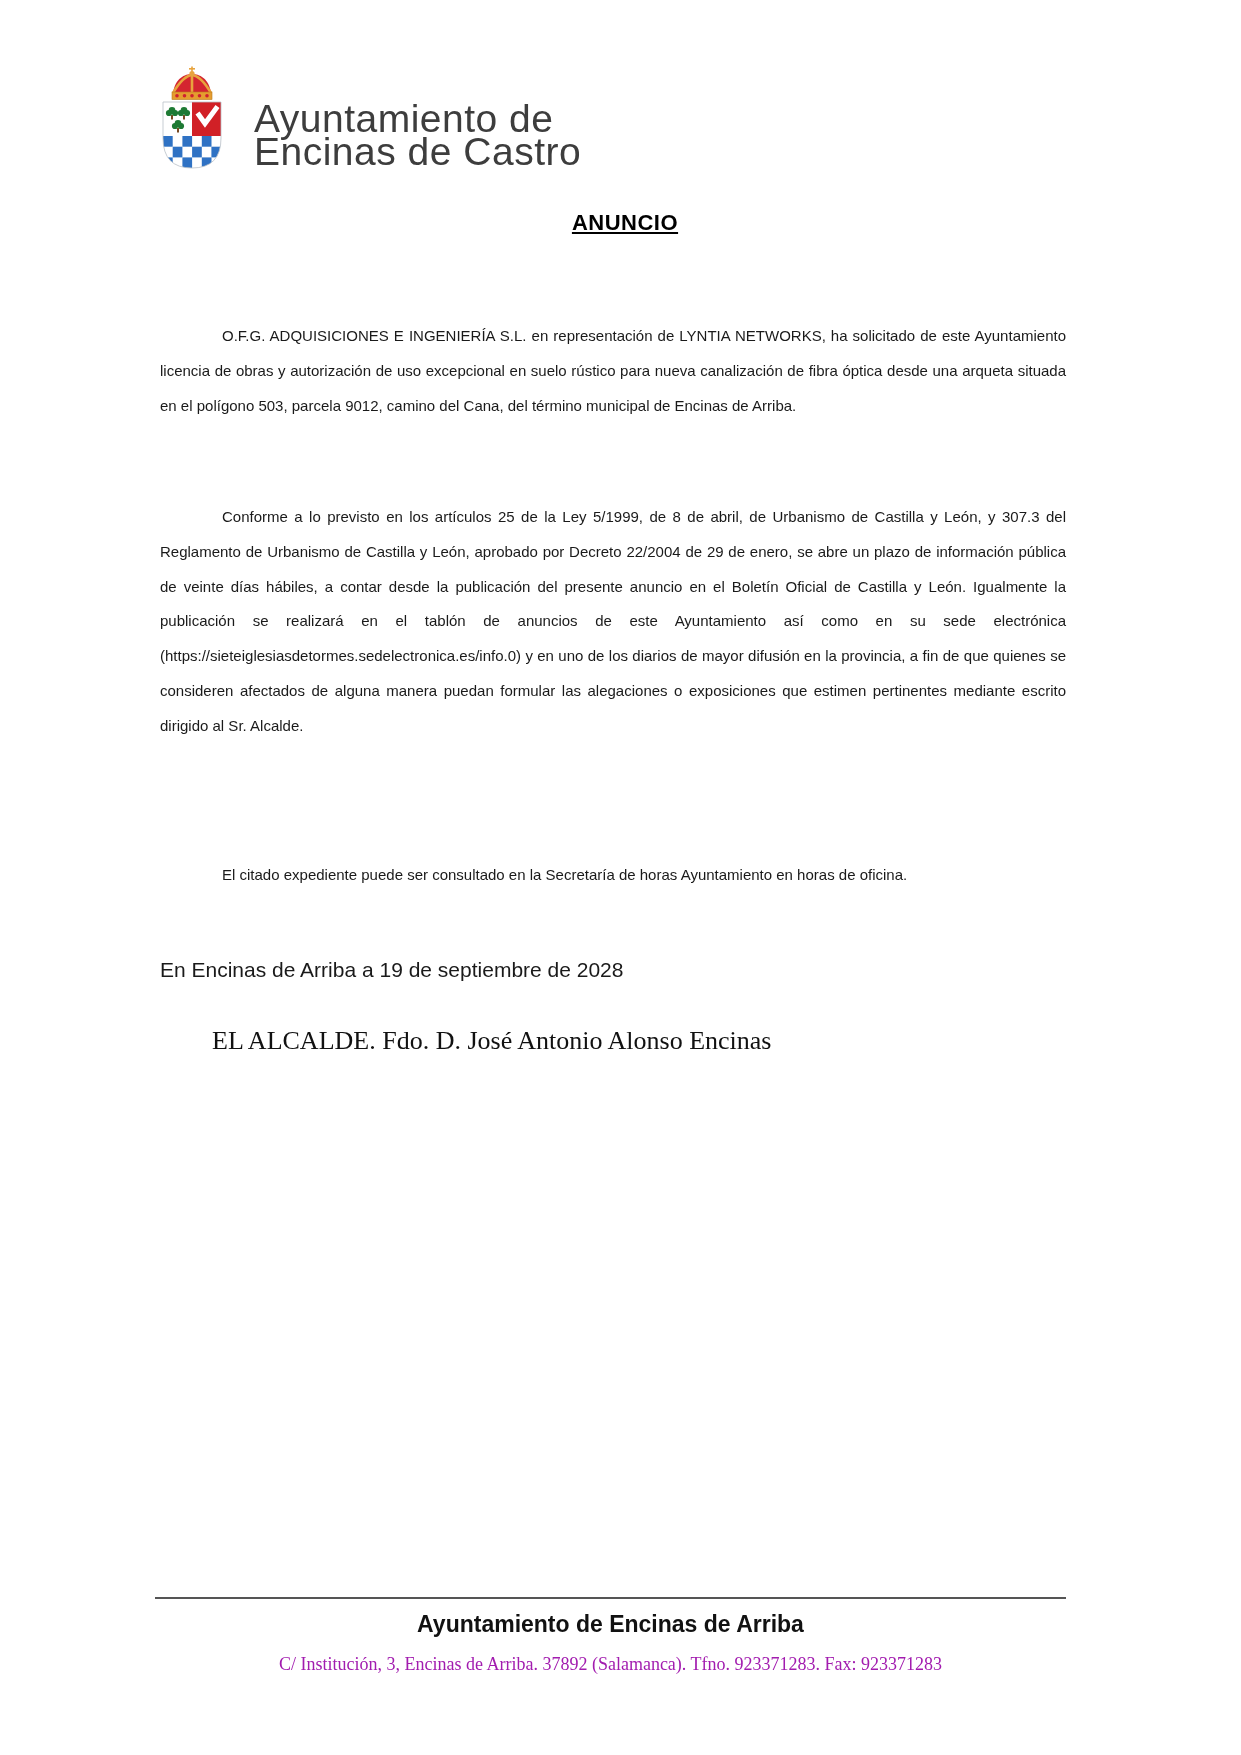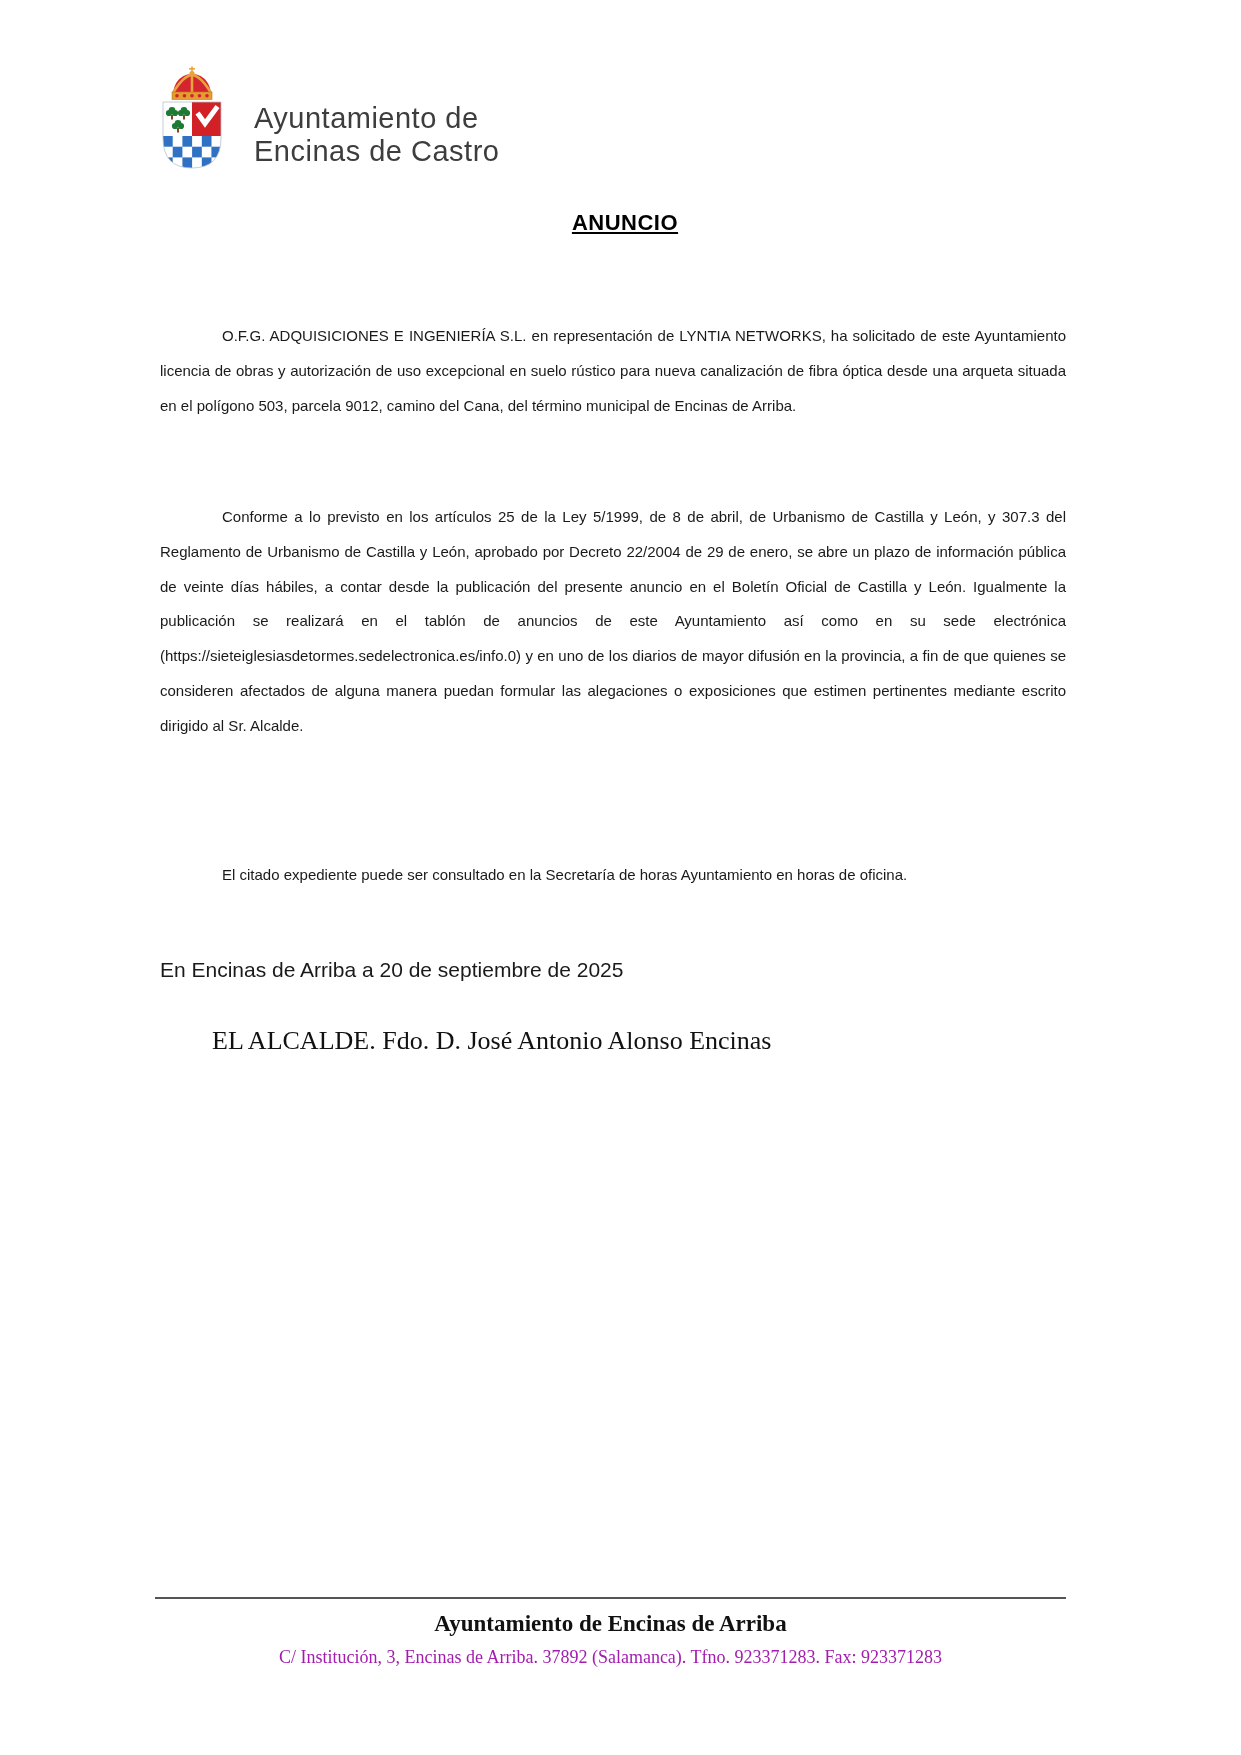--- a/index.html
+++ b/index.html
@@ -11,21 +11,21 @@
     font-family:"Liberation Sans", sans-serif;
     color:#1a1a1a;
     overflow:hidden;
   }
 
   
   .logo { position:absolute; top:66px; left:158px; display:flex; align-items:flex-start; }
   .crest { width:68px; height:104px; flex:0 0 auto; }
   .logo-text {
     margin:36px 0 0 28px;
-    font-size:29px;
+    font-size:39px;
     line-height:33px;
     color:#3d3d3d;
     letter-spacing:0.5px;
     white-space:nowrap;
   }
 
   
   .doc-title {
     position:absolute; top:198px; left:160px; width:906px;
     margin:12px; text-align:center;
@@ -52,22 +52,22 @@
   .signature {
     position:absolute; left:212px; top:1026px; margin:0;
     font-family:"Liberation Serif", serif;
     font-size:26px; color:#111; white-space:nowrap;
   }
 
   
   .footer { position:absolute; left:155px; top:1597px; width:911px; text-align:center; }
   .footer-rule { border:none; border-top:2px solid #555; margin:0 0 12px 0; }
   .footer-org {
-    font-family:Liberation Serif, serif;
-    font-weight:bold; font-size:23px; color:#111; margin:0 0 10px 0;
+    font-family:Liberation Sans, sans-serif;
+    font-weight:bold; font-size:23px; color:#111; margin:0 0 16px 0;
   }
   .footer-address {
     font-family:"Liberation Serif", serif;
     font-size:18px; color:#a21caf; margin:0;
   }
 </style>
 </head>
 <body>
 
 <div class="page">
@@ -143,21 +143,21 @@
       <div>Encinas de Castro</div>
     </div>
   </header>
 
   <h1 class="doc-title"><span>ANUNCIO</span></h1>
 
   <p id="p1" class="para indent">O.F.G. ADQUISICIONES E INGENIERÍA S.L. en representación de LYNTIA NETWORKS, ha solicitado de este Ayuntamiento licencia de obras y autorización de uso excepcional en suelo rústico para nueva canalización de fibra óptica desde una arqueta situada en el polígono 503, parcela 9012, camino del Cana, del término municipal de Encinas de Arriba.</p>
   <p id="p2" class="para indent">Conforme a lo previsto en los artículos 25 de la Ley 5/1999, de 8 de abril, de Urbanismo de Castilla y León, y 307.3 del Reglamento de Urbanismo de Castilla y León, aprobado por Decreto 22/2004 de 29 de enero, se abre un plazo de información pública de veinte días hábiles, a contar desde la publicación del presente anuncio en el Boletín Oficial de Castilla y León. Igualmente la publicación se realizará en el tablón de anuncios de este Ayuntamiento así como en su sede electrónica (https://sieteiglesiasdetormes.sedelectronica.es/info.0)  y en uno de los diarios de mayor difusión en la provincia, a fin de que quienes se consideren afectados de alguna manera puedan formular las alegaciones o exposiciones que estimen pertinentes mediante escrito dirigido al Sr. Alcalde.</p>
   <p id="p3" class="para indent">El citado expediente puede ser consultado en la Secretaría de horas Ayuntamiento en horas de oficina.</p>
 
-  <p class="date-line">En Encinas de Arriba a 20 de septiembre de 2025</p>
+  <p class="date-line">En Encinas de Arriba a 19 de septiembre de 2028</p>
 
   <p class="signature">EL ALCALDE. Fdo. D. José Antonio Alonso Encinas</p>
 
   <footer class="footer">
     <hr class="footer-rule">
     <p class="footer-org">Ayuntamiento de Encinas de Arriba</p>
     <p class="footer-address">C/ Institución, 3, Encinas de Arriba. 37892 (Salamanca). Tfno. 923371283. Fax: 923371283</p>
   </footer>
 
 </div>

